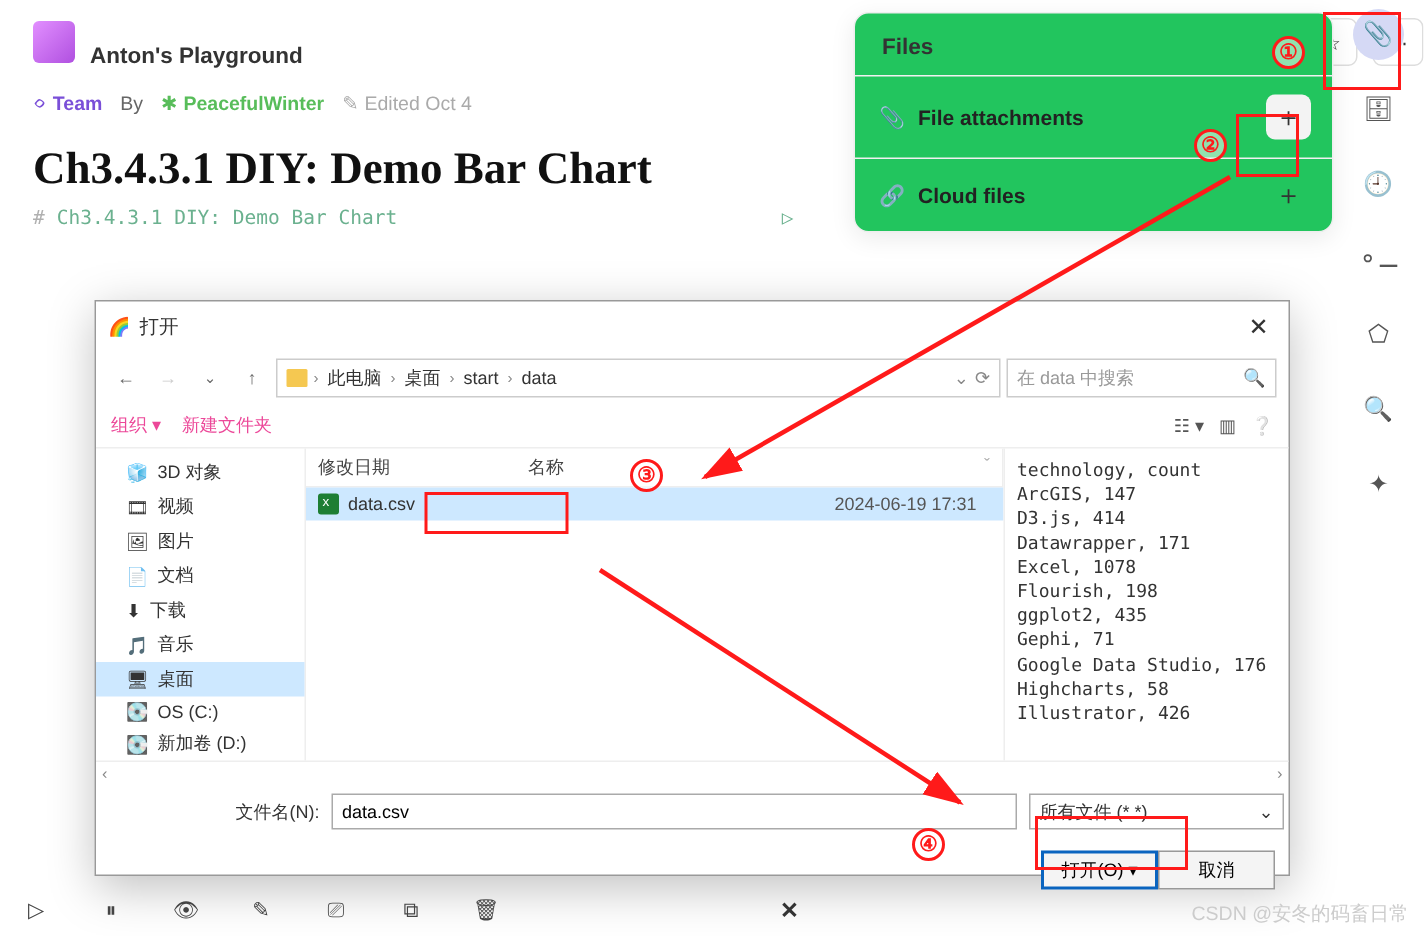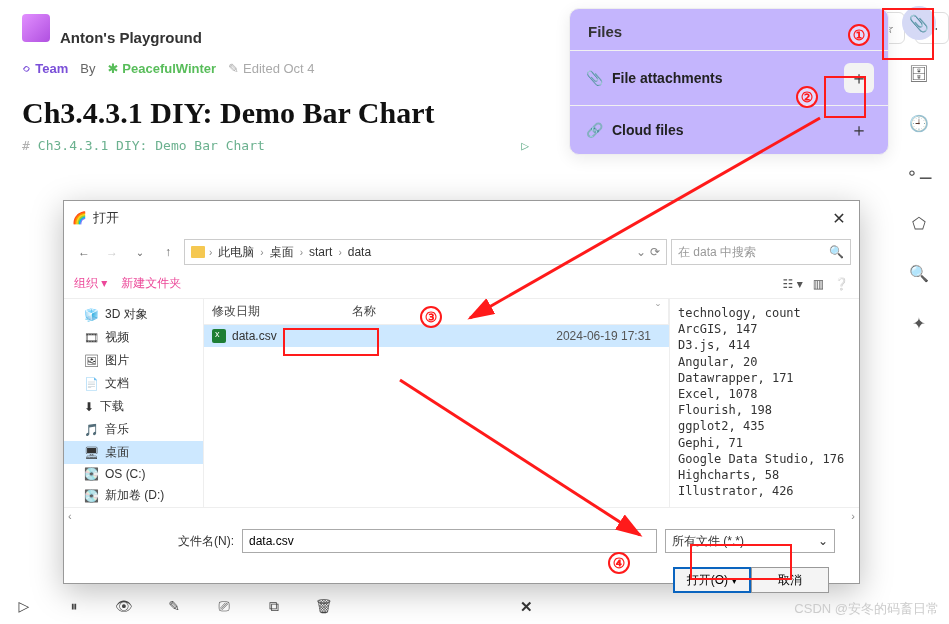--- a/index.html
+++ b/index.html
@@ -16,21 +16,21 @@
 .team-badge { color: #7a4fd8; font-weight: 600; }
 .peaceful { color: #58bd5a; font-weight: 600; }
 
 .page-heading { font-family: Georgia, "Times New Roman", serif; font-size: 30px; font-weight: 700; margin: 6px 0 8px 22px; color: #111; }
 
 .code-line { font-family: Menlo,Consolas,monospace; font-size: 13px; color: #6bb18f; margin-left: 22px; display:flex; align-items:center; gap:8px;}
 .code-line .hash { color:#b0b0b0; }
 .play-mini { color:#6bb18f; }
 
 
-.files-panel { position: absolute; top: 8px; right: 60px; width: 320px; background: #c4b5fd; border: 1px solid #eee; border-radius: 10px; box-shadow: 0 4px 16px rgba(0,0,0,0.08); padding: 0; }
+.files-panel { position: absolute; top: 8px; right: 60px; width: 320px; background: #22c55e; border: 1px solid #eee; border-radius: 10px; box-shadow: 0 4px 16px rgba(0,0,0,0.08); padding: 0; }
 .files-header { font-weight: 700; font-size: 15px; padding: 14px 18px 10px; }
 .files-row { display: flex; align-items: center; padding: 12px 14px; border-top: 1px solid #f1f1f1; }
 .files-row .row-icon { width: 22px; display:flex; justify-content:center; }
 .files-row .row-label { flex: 1; font-weight: 600; font-size: 14px; color: #222; padding-left:6px;}
 .plus-btn { width: 30px; height: 30px; border-radius: 6px; background: #f3f3f3; display: flex; align-items: center; justify-content: center; cursor: pointer; font-size: 18px; color: #333; }
 
 
 .right-rail { position: absolute; top: 6px; right: 8px; width: 44px; display: flex; flex-direction: column; gap: 16px; align-items: center; }
 .rail-btn { width: 34px; height: 34px; border-radius: 50%; display:flex; align-items:center; justify-content:center; color:#555; cursor:pointer; font-size:16px;}
 .rail-btn.attach { background: #d5d9f5; }
@@ -58,21 +58,21 @@
 .fl-header .col { padding:4px 8px;}
 .col-name { flex:1; border-right:1px solid #eee;}
 .col-date { width:140px;}
 .file-row { display:flex; align-items:center; padding:4px 8px; background:#cde8ff;}
 .file-row .fname { flex:1; display:flex; align-items:center; gap:6px;}
 .file-row .fdate { width:140px; color:#555; text-align:right; padding-right:10px;}
 .excel-icon { width:14px; height:14px; background:#1e7e34; display:inline-block; border-radius:2px; position:relative;}
 .excel-icon::after { content:"x"; color:#fff; font-size:9px; position:absolute; left:3px; top:0;}
 .preview-pane { width:190px; border-left:1px solid #eee; padding:6px 8px; font-family:Menlo,Consolas,monospace; font-size:12px; line-height:1.35; overflow-y:hidden; white-space:nowrap;}
 .scrollbar-h { height:16px; border-top:1px solid #eee; display:flex; align-items:center; padding:0 4px; color:#888; font-size:11px; justify-content:space-between;}
-.dlg-bottom { padding:6px 24px 10px; }
+.dlg-bottom { padding:6px 3px 10px; }
 .filename-row { display:flex; align-items:center; gap:8px; margin-left:90px;}
 .filename-row label { font-size:12px;}
 .filename-input { flex:1; border:1px solid #aaa; height:24px; padding:0 6px; font-size:12px;}
 .filetype-select { width:170px; border:1px solid #aaa; height:24px; padding:0 6px; font-size:12px; display:flex; align-items:center; justify-content:space-between;}
 .btn-row { display:flex; justify-content:flex-end; margin-top:14px; padding-right:6px;}
 .dlg-btn { min-width:78px; height:26px; border:1px solid #999; background:#f4f4f4; cursor:pointer; font-size:12px;}
 .dlg-btn.primary { border:2px solid #0a64bf;}
 
 
 .bottom-bar { position:absolute; left:10px; bottom:4px; display:flex; gap:22px; align-items:center; color:#444;}
@@ -257,21 +257,20 @@
             <span class="excel-icon"></span>
             <span>data.csv</span>
           </div>
         <div class="fdate">2024-06-19 17:31</div>
       </div>
     </div>
     <div class="preview-pane" id="preview-pane">
         <div>technology, count</div>
         <div>ArcGIS, 147</div>
         <div>D3.js, 414</div>
-        <div>Angular, 20</div>
         <div>Datawrapper, 171</div>
         <div>Excel, 1078</div>
         <div>Flourish, 198</div>
         <div>ggplot2, 435</div>
         <div>Gephi, 71</div>
         <div>Google Data Studio, 176</div>
         <div>Highcharts, 58</div>
         <div>Illustrator, 426</div>
       </div>
   </div>

